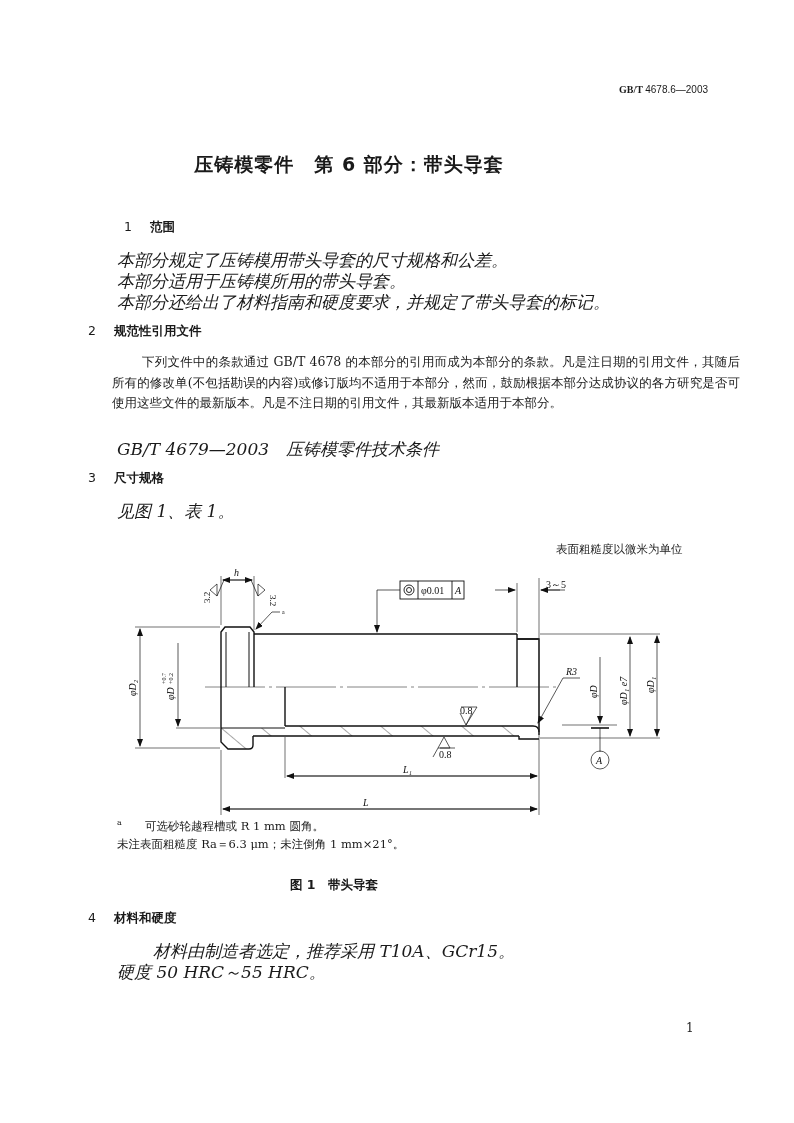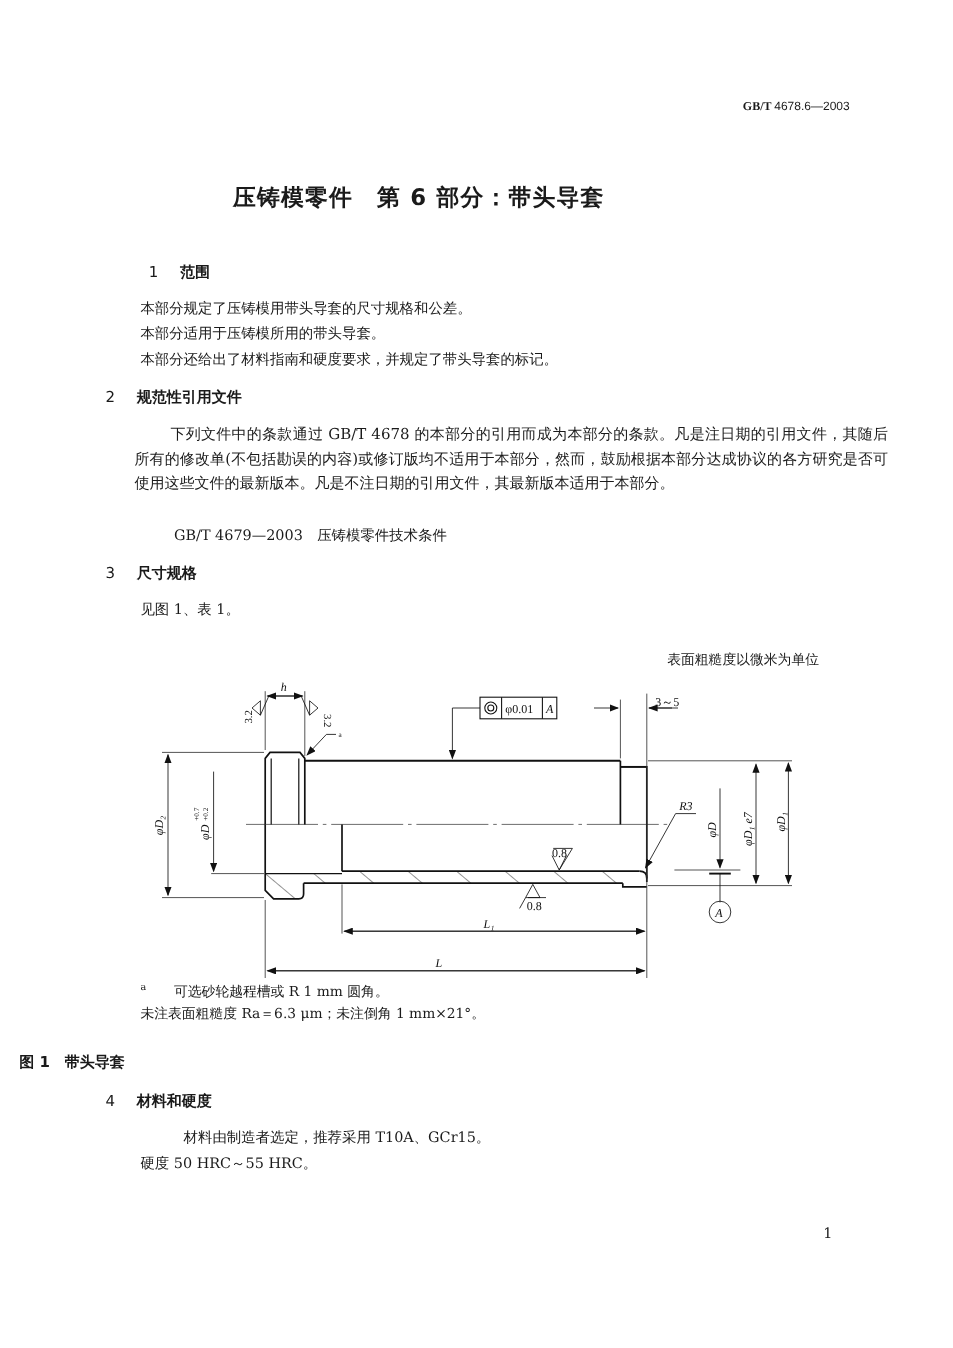--- a/index.html
+++ b/index.html
@@ -6,25 +6,25 @@
   body { width: 794px; height: 1123px; position: relative; overflow: hidden;
          font-family: "DejaVu Serif", "Liberation Serif", serif; color: #1a1a1a; }
   .abs { position: absolute; white-space: nowrap; }
   .std-no { left: 583px; top: 84px; font-size: 10px; font-weight: bold;
             font-family: "Liberation Serif", serif; margin-left: 36px; }
   .std-no .num { font-weight: normal; font-family: "Liberation Sans", sans-serif; }
   .title { left: 0; width: 698px; top: 152px; text-align: center; font-size: 19px;
            font-weight: bold; font-family: "DejaVu Sans", sans-serif; letter-spacing: 1px; }
   .sec { font-family: "DejaVu Sans", sans-serif; font-size: 12.5px; font-weight: bold; }
   .sec .sn { display: inline-block; width: 26px; font-weight: normal; }
-  .p { font-size: 12px; }
+  .p { font-size: 17px; font-style: italic; }
   .para { position: absolute; left: 88px; width: 628px; font-size: 12.5px;
           line-height: 20.5px; text-indent: 30px; text-align: justify; margin-left: 24px; }
   .note { font-size: 11.5px; }
-  .caption { left: 16px; width: 668px; top: 877px; font-size: 12.5px;
+  .caption { left: 0; width: 668px; text-align: center; top: 877px; font-size: 12.5px;
              font-weight: bold; font-family: "DejaVu Sans", sans-serif; }
   .page-no { left: 686px; top: 1021px; font-size: 12px; }
   svg { position: absolute; left: 0; top: 0; }
   .drw text { font-family: "Liberation Serif", serif; fill: #111; }
 </style>
 </head>
 <body>
 
 <div class="abs std-no">
   <span>GB/T</span>
@@ -37,21 +37,21 @@
   <span class="sn">1</span><span>范围</span>
 </div>
 <div class="abs p" style="left:117px; top:249px;">本部分规定了压铸模用带头导套的尺寸规格和公差。</div>
 <div class="abs p" style="left:117px; top:270px;">本部分适用于压铸模所用的带头导套。</div>
 <div class="abs p" style="left:117px; top:291px;">本部分还给出了材料指南和硬度要求，并规定了带头导套的标记。</div>
 
 <div class="abs sec" style="left:88px; top:323px;">
   <span class="sn">2</span><span>规范性引用文件</span>
 </div>
 <div class="para" style="top:352px;">下列文件中的条款通过 GB/T 4678 的本部分的引用而成为本部分的条款。凡是注日期的引用文件，其随后所有的修改单(不包括勘误的内容)或修订版均不适用于本部分，然而，鼓励根据本部分达成协议的各方研究是否可使用这些文件的最新版本。凡是不注日期的引用文件，其最新版本适用于本部分。</div>
-<div class="abs p" style="left:117px; top:438px;margin-left:28px;">GB/T 4679—2003　压铸模零件技术条件</div>
+<div class="abs p" style="left:117px; top:438px;">GB/T 4679—2003　压铸模零件技术条件</div>
 
 <div class="abs sec" style="left:88px; top:470px;">
   <span class="sn">3</span><span>尺寸规格</span>
 </div>
 <div class="abs p" style="left:117px; top:500px;">见图 1、表 1。</div>
 
 <div class="abs note" style="left:556px; top:542px;">表面粗糙度以微米为单位</div>
 
 <svg class="drw" width="794" height="1123" viewBox="0 0 794 1123">
   <defs>

